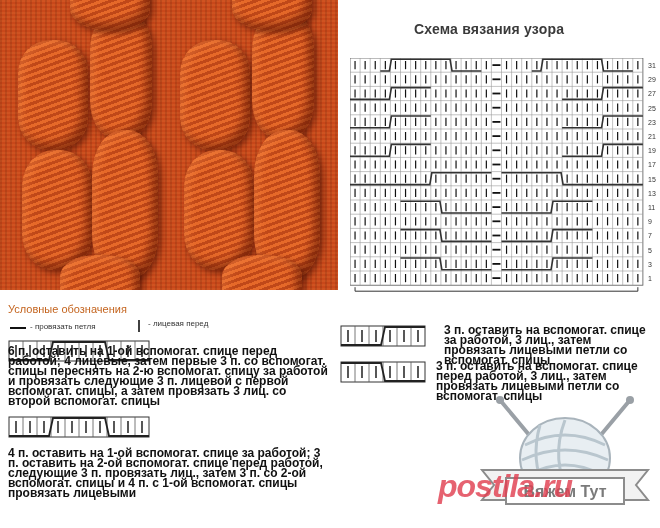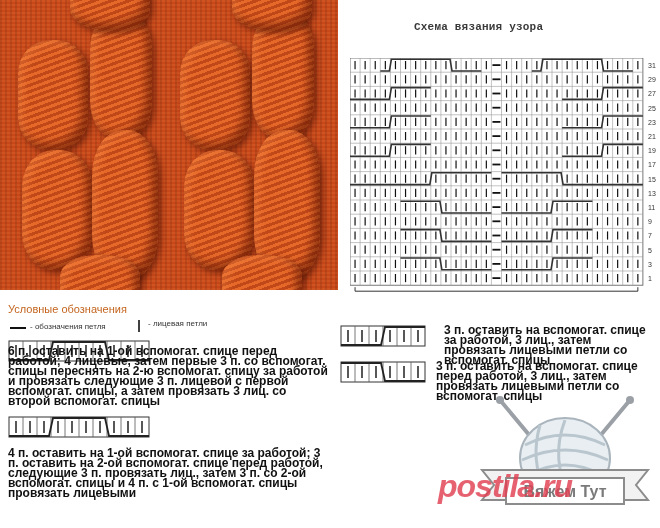--- a/index.html
+++ b/index.html
@@ -22,22 +22,22 @@
     .cable {
       position: absolute; border-radius: 45% / 30%;
       background:
         repeating-linear-gradient(160deg, rgba(255,140,60,0.35) 0 3px, rgba(120,30,5,0.25) 3px 6px),
         #d8561f;
       box-shadow: inset -6px -6px 10px rgba(80,15,0,0.55), inset 5px 5px 8px rgba(255,150,80,0.35), 3px 3px 6px rgba(60,10,0,0.55);
     }
 
     
     .chart-title {
-      position: absolute; left: 414px; top: 21px; font-size: 11px; font-weight: bold;
-      color: #3a3a3a; letter-spacing: 0.2px; font-family: Liberation Mono, monospace;
+      position: absolute; left: 414px; top: 21px; font-size: 14px; font-weight: bold;
+      color: #3a3a3a; letter-spacing: 0.2px; font-family: Liberation Sans, sans-serif;
     }
 
     
     .chart { position: absolute; left: 350px; top: 58px; }
     .chart svg { display: block; }
     .row-num {
       position: absolute; left: 648px; font-size: 7px; color: #333; font-family: "Liberation Sans", sans-serif;
     }
 
     
@@ -625,25 +625,25 @@
     <div class="row-num" style="top: 246.6px;">5</div>
     <div class="row-num" style="top: 260.8px;">3</div>
     <div class="row-num" style="top: 275px;">1</div>
   </div>
 
 <div class="legend-title">Условные обозначения</div>
 
 <svg class="sym" style="left:10px;top:326px;" width="16" height="4">
   <line x1="0" y1="2" x2="16" y2="2" stroke="#111" stroke-width="2"></line>
 </svg>
-<div class="legend-key" style="left:30px;">- обозначения петля</div>
+<div class="legend-key" style="left:30px;">- провязать петля</div>
 <svg class="sym" style="left:137px;top:320px;" width="4" height="12">
   <line x1="2" y1="0" x2="2" y2="12" stroke="#111" stroke-width="1.6"></line>
 </svg>
-<div class="legend-key" style="left:148px;top:319px;">- лицевая петли</div>
+<div class="legend-key" style="left:148px;top:319px;">- лицевая перед</div>
 
 <svg class="sym" style="left:8px;top:340px;" width="180" height="22" id="sym1">
     <rect x="1" y="1" width="140" height="20" fill="#fff" stroke="#333" stroke-width="1"></rect>
     <line x1="15" y1="1" x2="15" y2="21" stroke="#555" stroke-width="0.8"></line>
     <line x1="29" y1="1" x2="29" y2="21" stroke="#555" stroke-width="0.8"></line>
     <line x1="43" y1="1" x2="43" y2="21" stroke="#555" stroke-width="0.8"></line>
     <line x1="57" y1="1" x2="57" y2="21" stroke="#555" stroke-width="0.8"></line>
     <line x1="71" y1="1" x2="71" y2="21" stroke="#555" stroke-width="0.8"></line>
     <line x1="85" y1="1" x2="85" y2="21" stroke="#555" stroke-width="0.8"></line>
     <line x1="99" y1="1" x2="99" y2="21" stroke="#555" stroke-width="0.8"></line>

